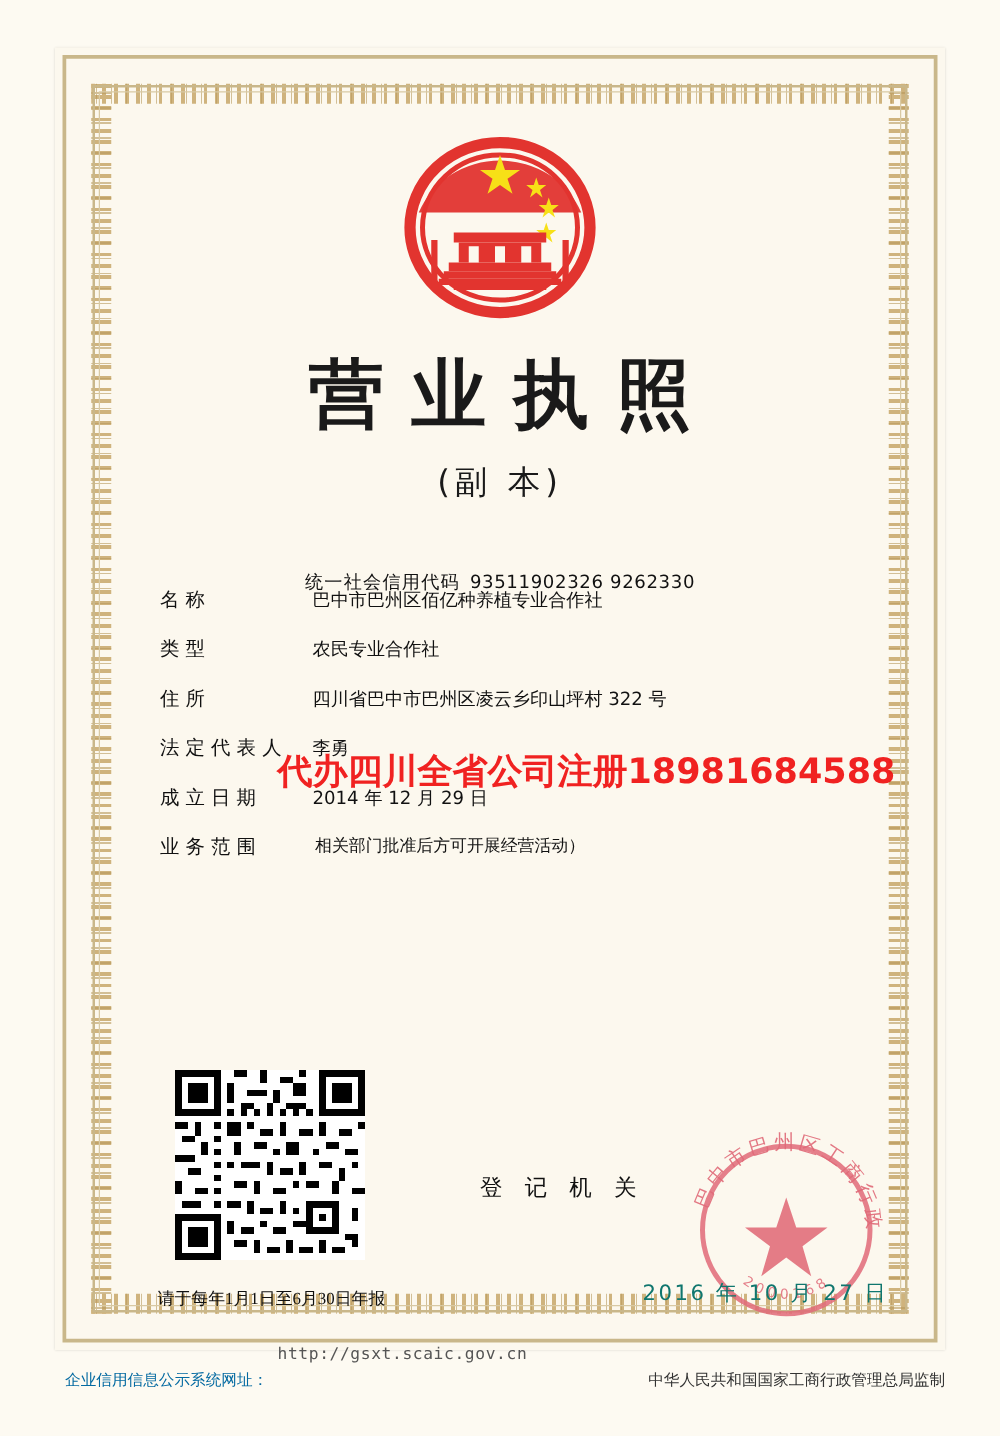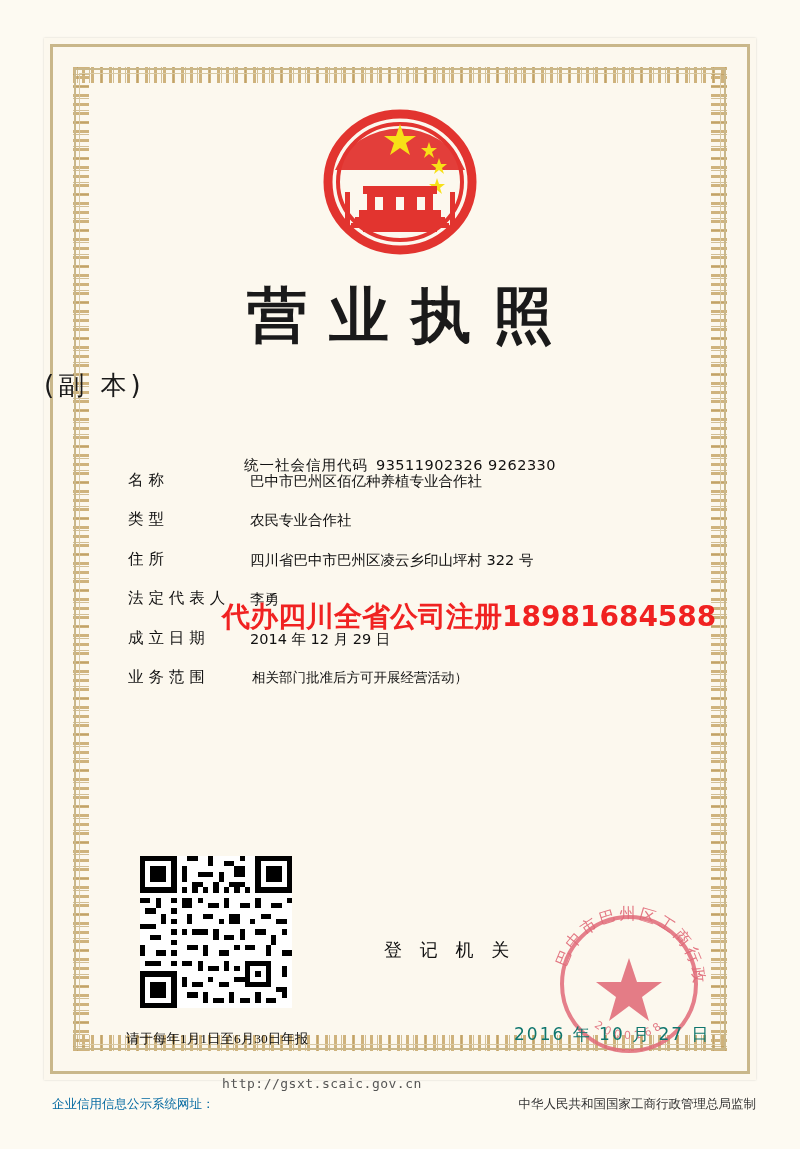--- a/index.html
+++ b/index.html
@@ -91,21 +91,21 @@
     font-size: 60px;
     font-weight: bold;
     letter-spacing: 22px;
     text-indent: 22px;
     color: #1a1a1a;
   }
   .subtitle {
     position: absolute;
     left: 0; right: 0;
     top: 330px;
-    text-align: left;
+    text-align: center;
     font-family: "DejaVu Sans", "Liberation Sans", sans-serif;
     font-size: 26px;
     letter-spacing: 4px;
     color: #1a1a1a;
   }
 
   
   .code-line {
     position: absolute;
     left: 0; right: 0;

